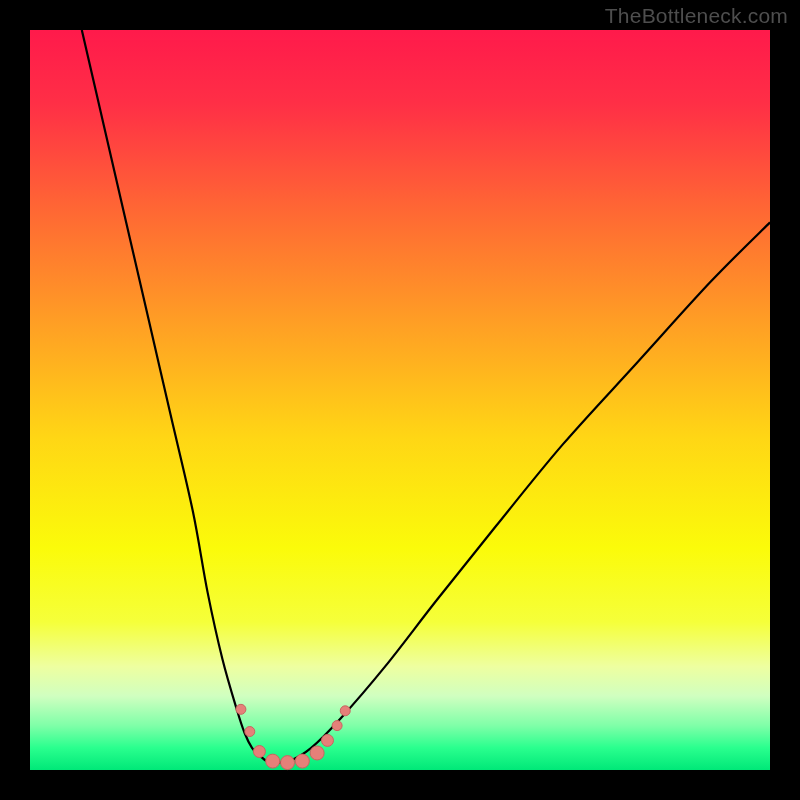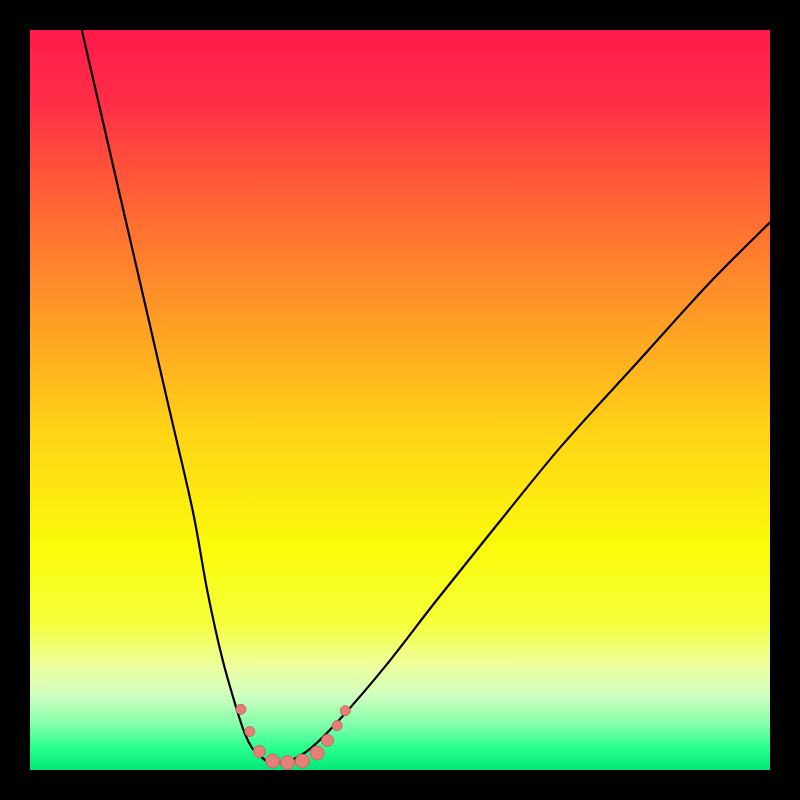--- a/index.html
+++ b/index.html
@@ -27,20 +27,21 @@
     z-index: 10;
   }
   svg {
     display: block;
   }
 </style>
 </head>
 <body>
 
 <div class="chart-container">
+  <div class="watermark">TheBottleneck.com</div>
   <svg id="chart-svg" width="800" height="800" viewBox="0 0 800 800">
     <defs>
       <linearGradient id="bg-grad" x1="0" y1="0" x2="0" y2="1">
           <stop offset="0.00%" stop-color="#ff1a4b"></stop>
           <stop offset="10.00%" stop-color="#ff2f46"></stop>
           <stop offset="25.00%" stop-color="#ff6a33"></stop>
           <stop offset="40.00%" stop-color="#ffa024"></stop>
           <stop offset="55.00%" stop-color="#ffd615"></stop>
           <stop offset="70.00%" stop-color="#fbfb0a"></stop>
           <stop offset="80.00%" stop-color="#f5ff3a"></stop>

